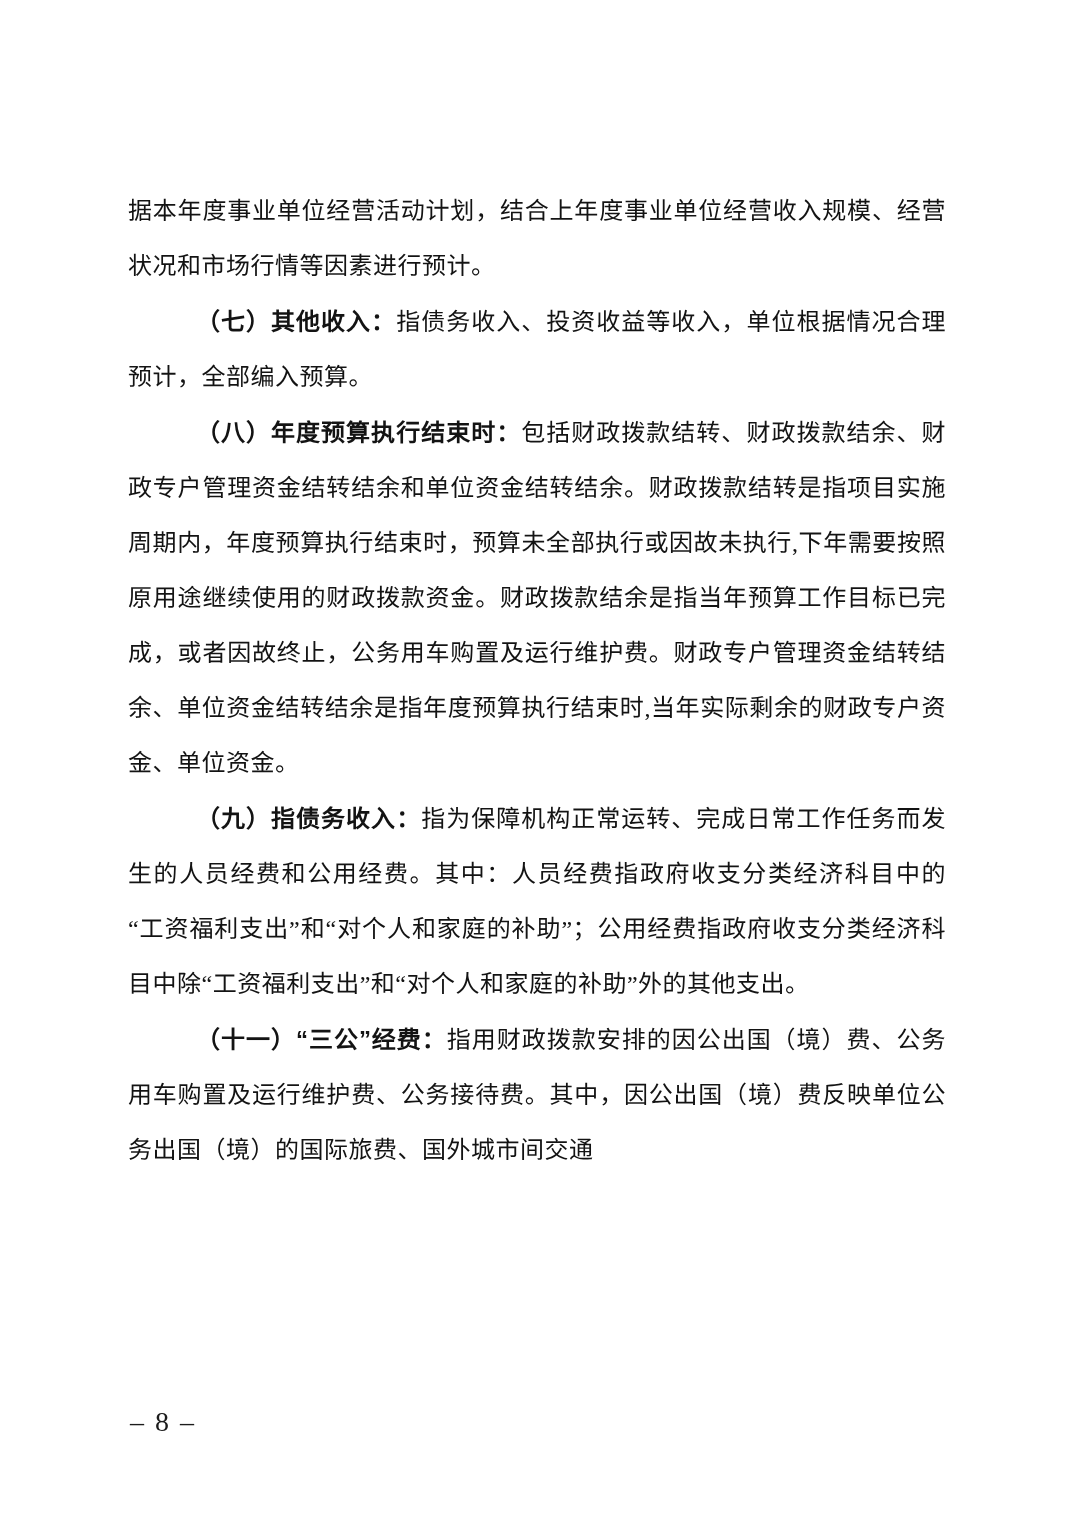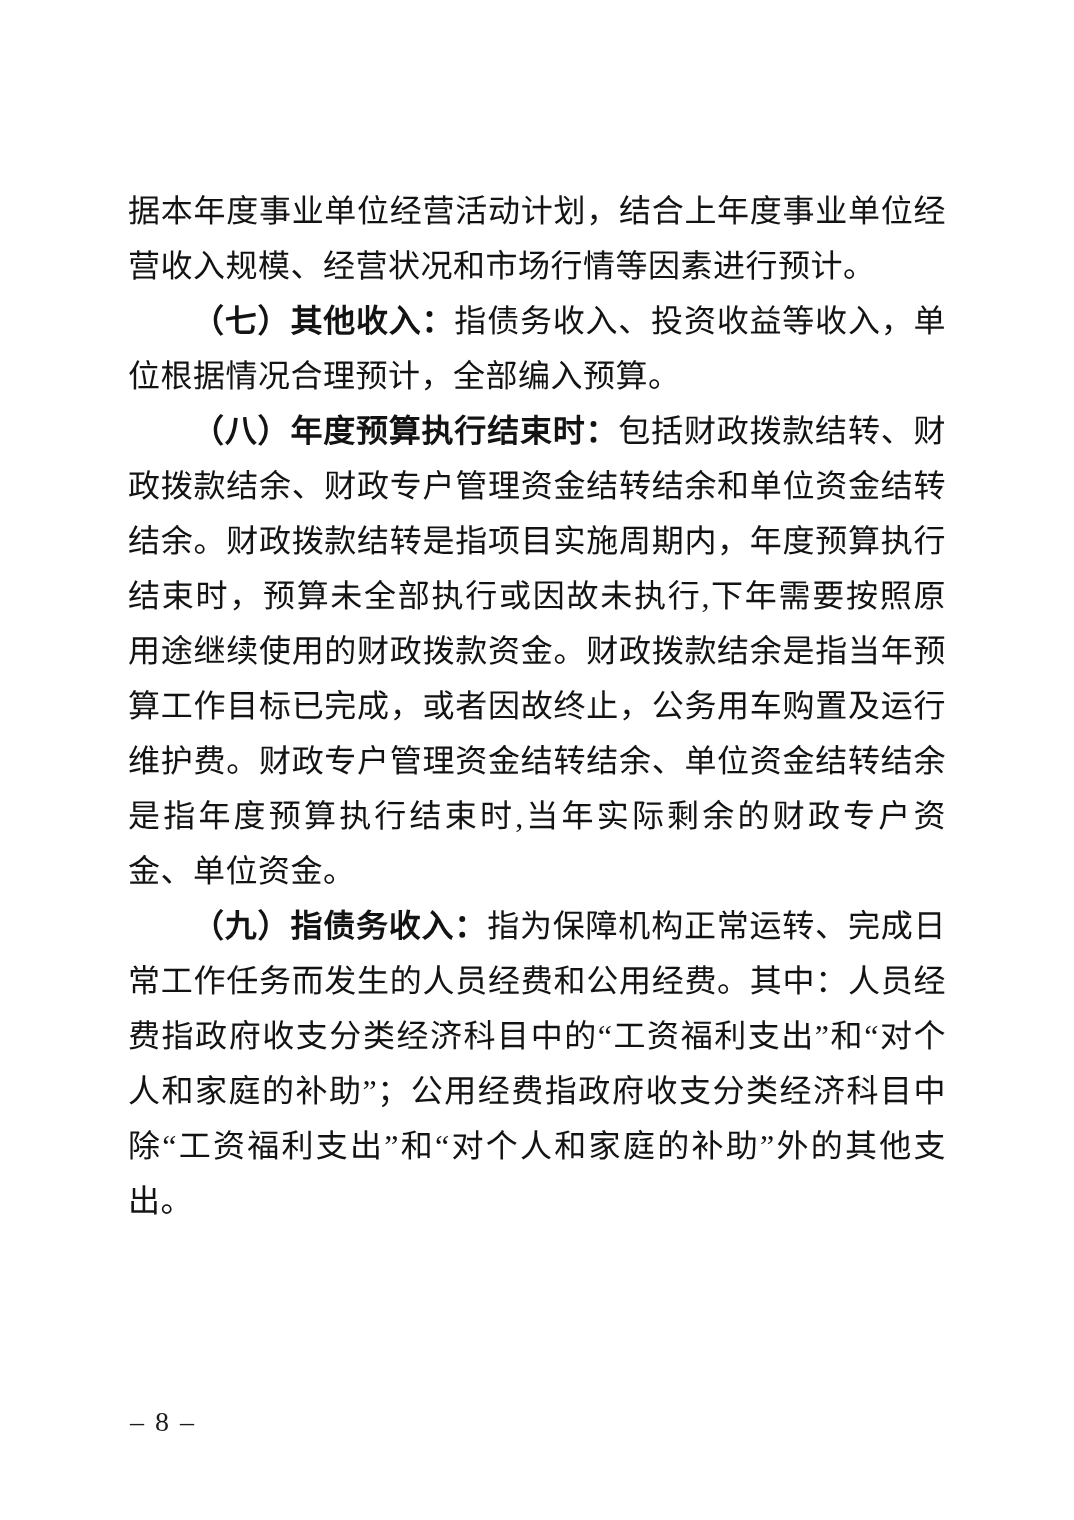--- a/index.html
+++ b/index.html
@@ -14,36 +14,37 @@
     background: #ffffff;
     color: #131313;
     overflow: hidden;
     font-family: "Liberation Serif", serif;
   }
   .content {
     position: absolute;
     left: 128px;
     top: 184px;
     width: 818px;
-    font-size: 32px;
+    font-size: 24px;
     line-height: 55px;
     text-align: justify;
     letter-spacing: 0.5px;
   }
   .content p {
     margin: 0;
     padding: 0;
     text-indent: 2em;
   }
   .content p.cont {
     text-indent: 0;
   }
   .head {
     font-family: "Liberation Sans", sans-serif;
     font-weight: 700;
+    margin-left: 20px;
   }
   .footer {
     position: absolute;
     left: 130px;
     top: 1406px;
     font-size: 28px;
     letter-spacing: 2px;
     color: #1c1c1c;
   }
 </style>
@@ -56,18 +57,19 @@
 
     <p class="cont"><span class="body">据本年度事业单位经营活动计划，结合上年度事业单位经营收入规模、经营状况和市场行情等因素进行预计。</span></p>
 
     <p><span class="head">（七）其他收入：</span><span class="body">指债务收入、投资收益等收入，单位根据情况合理预计，全部编入预算。</span></p>
 
     <p><span class="head">（八）年度预算执行结束时：</span><span class="body">包括财政拨款结转、财政拨款结余、财政专户管理资金结转结余和单位资金结转结余。财政拨款结转是指项目实施周期内，年度预算执行结束时，预算未全部执行或因故未执行,下年需要按照原用途继续使用的财政拨款资金。财政拨款结余是指当年预算工作目标已完成，或者因故终止，公务用车购置及运行维护费。财政专户管理资金结转结余、单位资金结转结余是指年度预算执行结束时,当年实际剩余的财政专户资金、单位资金。</span></p>
 
     <p><span class="head">（九）指债务收入：</span><span class="body">指为保障机构正常运转、完成日常工作任务而发生的人员经费和公用经费。其中：人员经费指政府收支分类经济科目中的“工资福利支出”和“对个人和家庭的补助”；公用经费指政府收支分类经济科目中除“工资福利支出”和“对个人和家庭的补助”外的其他支出。</span></p>
 
 
+    <p><span class="head">（十一）“三公”经费：</span><span class="body">指用财政拨款安排的因公出国（境）费、公务用车购置及运行维护费、公务接待费。其中，因公出国（境）费反映单位公务出国（境）的国际旅费、国外城市间交通</span></p>
 
   </div>
 
   <div class="footer">– 8 –</div>
 
 </div>
 
 </body></html>

